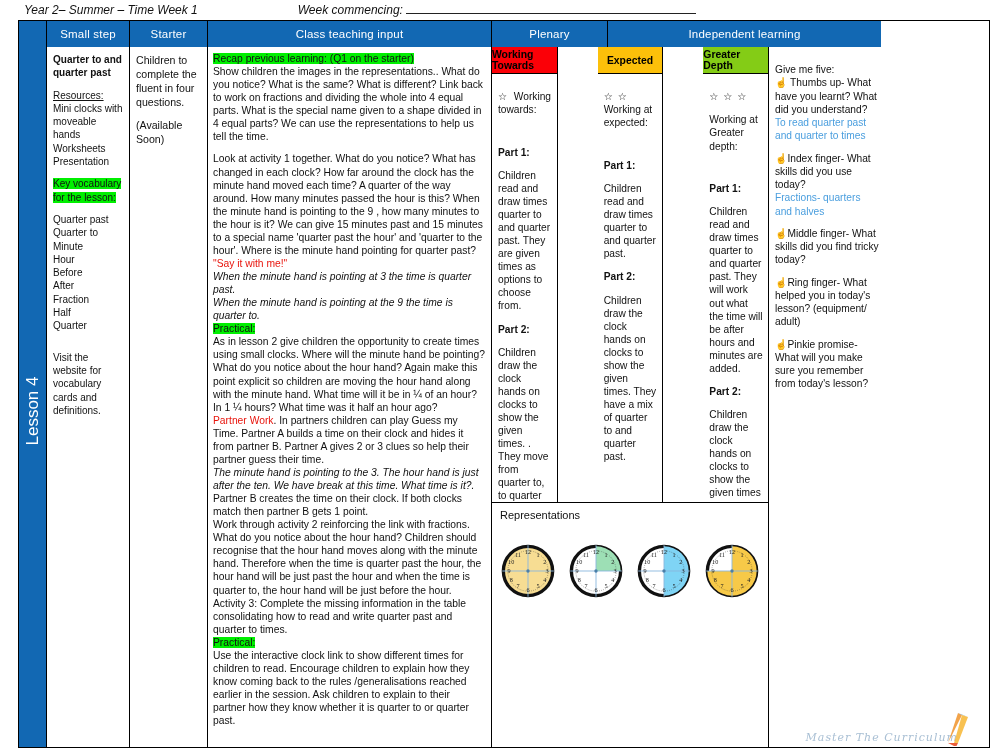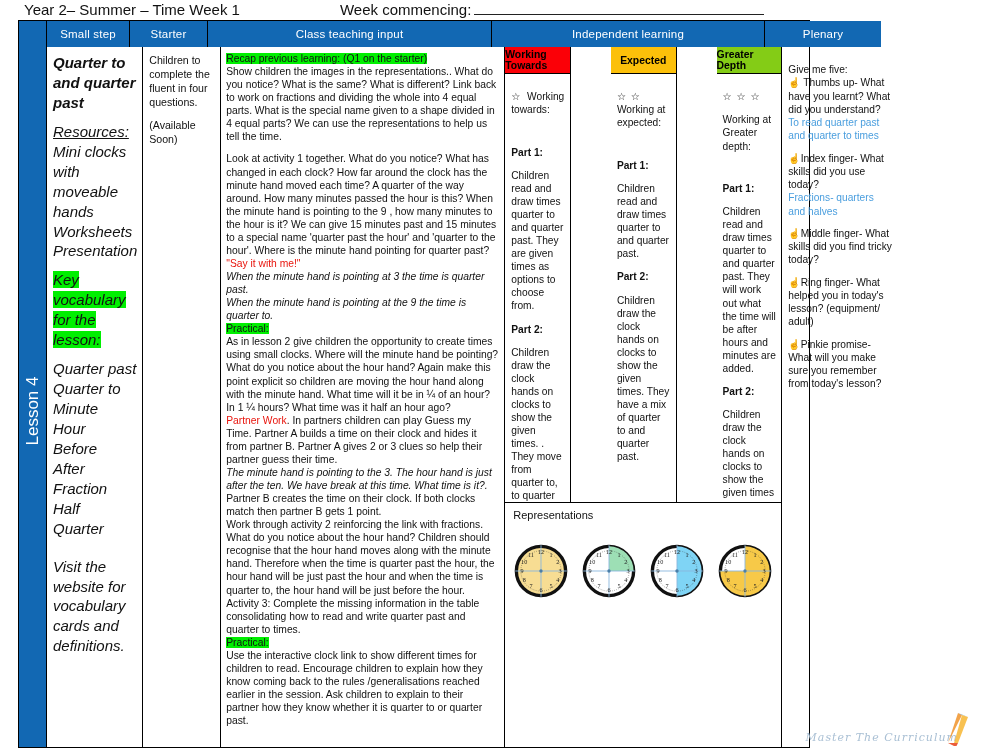--- a/index.html
+++ b/index.html
@@ -9,30 +9,30 @@
     background:#ffffff;
     font-family:"Liberation Sans", sans-serif;
     color:#111;
     overflow:hidden;
     position:relative;
   }
 
   
   .titlebar {
     position:absolute; left:18px; top:2px; width:964px; height:16px;
-    display:flex; align-items:flex-end;
-    font-size:15px; color:#111;
+    display:flex; align-items:center;
+    font-size:12px; color:#111;font-style:italic;
   }
   .titlebar .t-year { margin-left:6px; }
   .titlebar .t-week { margin-left:100px; white-space:nowrap; }
   .t-rule { border-bottom:1px solid #222; display:inline-block; width:290px; margin-left:3px; height:9px; }
 
   
   .sheet {
-    position:absolute; left:18px; top:20px; width:792px; height:728px;
+    position:absolute; left:18px; top:20px; width:972px; height:728px;
     border:1px solid #000;
     display:flex; flex-direction:column;
   }
   .hdr-row { display:flex; height:26px; flex:0 0 26px; }
   .hdr {
     background:#1268b3; color:#ffffff;
     display:flex; align-items:center; justify-content:center;
     font-size:11.5px; letter-spacing:.2px;
     border-right:1px solid #000;
   }
@@ -66,21 +66,21 @@
   .cell { padding:6px 5px 4px 6px; font-size:10.4px; line-height:1.30; overflow:hidden; height:100%; }
   .cell p { margin:0 0 0 0; }
   .gap { height:9px; }
   .b { font-weight:bold; }
   .u { text-decoration:underline; }
   .hl { background:#00ef00;text-align:center; }
   .red { color:#e8140c; }
   .ital { font-style:italic; }
   .blue-txt { color:#4a9ede; }
 
-  .small-step .cell { font-size:15px; line-height:1.33;font-style:italic; }
+  .small-step .cell { font-size:10px; line-height:1.33; }
   .starter .cell { font-size:10.6px; line-height:1.33; }
 
   
   .teach .cell { padding:5px 6px 4px 5px; font-size:10.3px; line-height:1.27; }
 
   
   .indep-wrap { display:flex; flex-direction:column; height:100%; }
   .indep-top { display:flex; flex:0 0 455px; min-height:0;gap:40px; }
   .diffcol { flex:1 1 0; border-right:1px solid #000; display:flex; flex-direction:column; min-width:0; }
   .diffcol:last-child { border-right:none; }
@@ -127,22 +127,22 @@
   </span>
 </div>
 
 <div class="sheet">
 
   <div class="hdr-row">
     <div class="hdr w-spine" style="background:#1268b3"></div>
     <div class="hdr w-small">Small step</div>
     <div class="hdr w-start">Starter</div>
     <div class="hdr w-teach">Class teaching input</div>
+    <div class="hdr w-plen">Plenary</div>
     <div class="hdr w-indep">Independent learning</div>
-    <div class="hdr w-plen">Plenary</div>
   </div>
 
   <div class="body-row">
 
     <div class="col w-spine spine">
       <div class="spine-label">Lesson 4</div>
     </div>
 
     <div class="col w-small small-step">
       <div class="cell">

